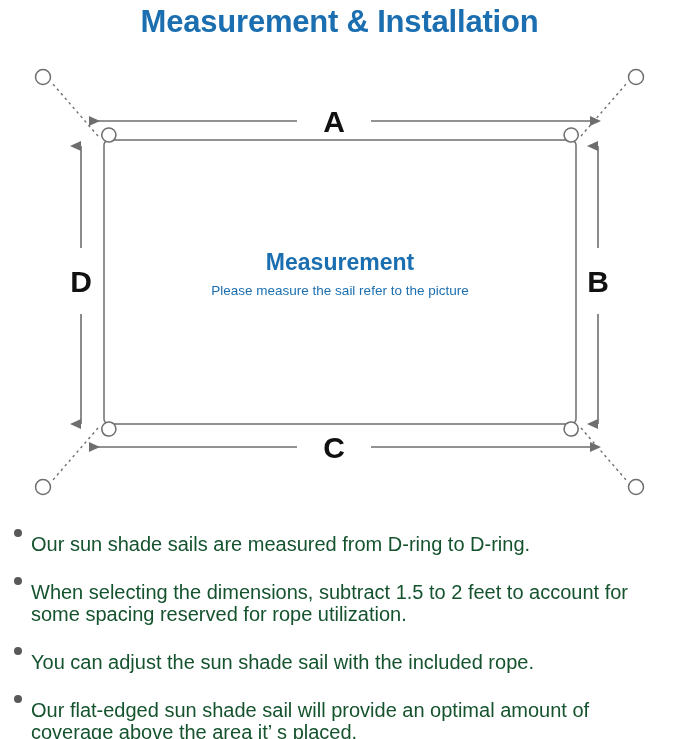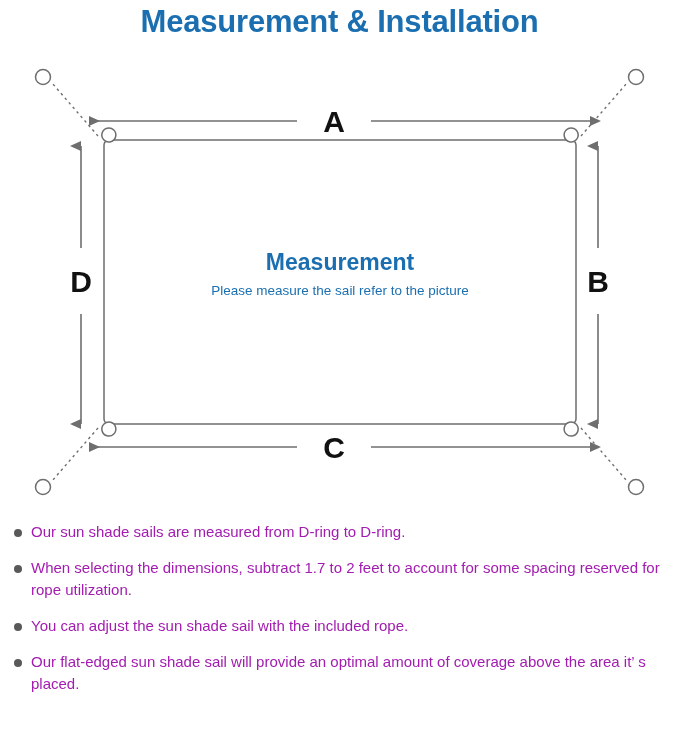--- a/index.html
+++ b/index.html
@@ -80,23 +80,24 @@
     width: 8px;
     height: 8px;
     border-radius: 50%;
     background: #595959;
     margin-top: 8px;
     margin-right: 9px;
   }
   .bullet-text {
     flex: 1 1 auto;
     font-family: "Liberation Sans", sans-serif;
-    font-size: 15px;
+    font-size: 20px;
     line-height: 22px;
-    color: #a21caf;
+    color: #14532d;
+    margin-top: 12px;
   }
 </style>
 </head>
 <body>
 
 <div id="page-title">Measurement &amp; Installation</div>
 
 <div id="diagram">
   <svg width="679" height="460" viewBox="0 0 679 460" xmlns="http://www.w3.org/2000/svg">
     <defs>
@@ -166,21 +167,21 @@
   </svg>
 </div>
 
 <div id="bullets">
   <div class="bullet-row">
     <span class="bullet-dot"></span>
     <span class="bullet-text">Our sun shade sails are measured from D-ring to D-ring.</span>
   </div>
   <div class="bullet-row">
     <span class="bullet-dot"></span>
-    <span class="bullet-text">When selecting the dimensions, subtract 1.7 to 2 feet to account for some spacing reserved for rope utilization.</span>
+    <span class="bullet-text">When selecting the dimensions, subtract 1.5 to 2 feet to account for some spacing reserved for rope utilization.</span>
   </div>
   <div class="bullet-row">
     <span class="bullet-dot"></span>
     <span class="bullet-text">You can adjust the sun shade sail with the included rope.</span>
   </div>
   <div class="bullet-row">
     <span class="bullet-dot"></span>
     <span class="bullet-text">Our flat-edged sun shade sail will provide an optimal amount of coverage above the area it’ s placed.</span>
   </div>
 </div>

